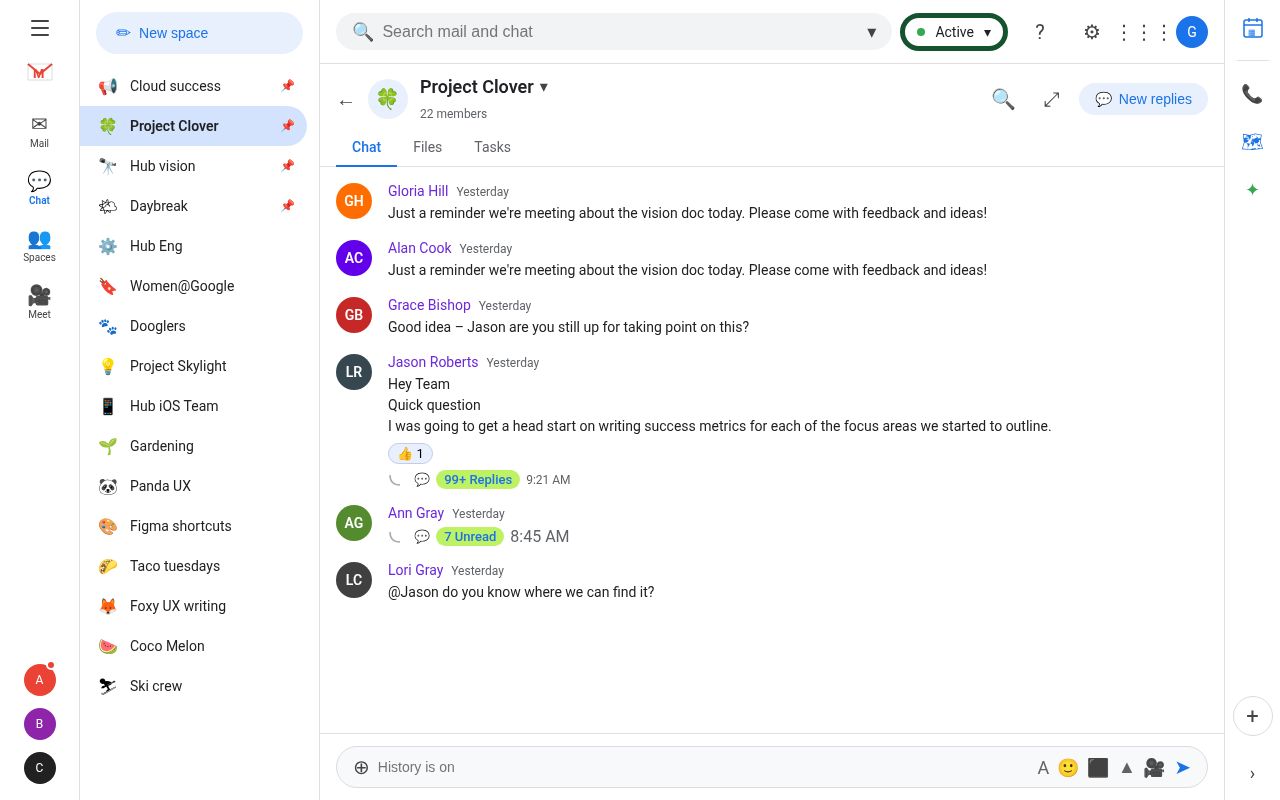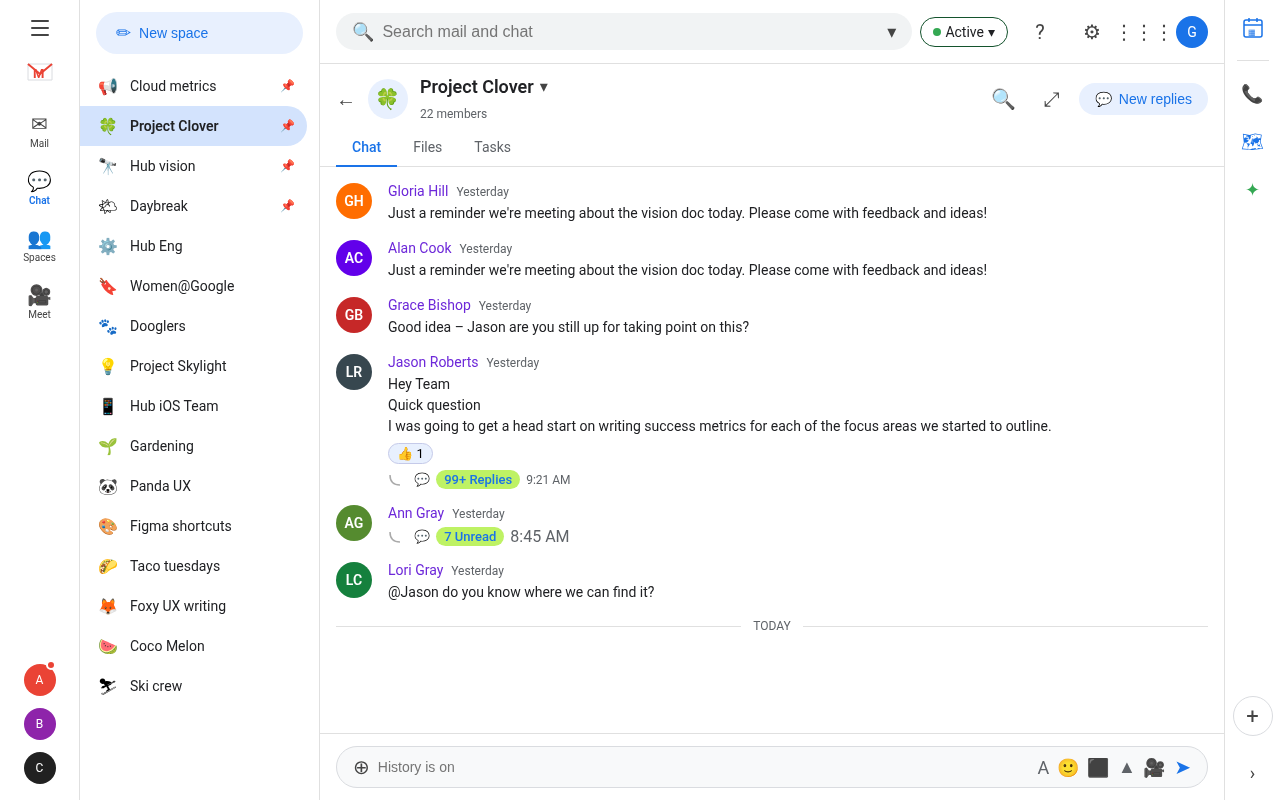--- a/index.html
+++ b/index.html
@@ -112,22 +112,22 @@
       gap: 8px;
     }
     .search-icon { color: #444; font-size: 18px; }
     .search-input {
       border: none; background: transparent; outline: none;
       font-size: 16px; color: #202124; flex: 1;
     }
     .search-dropdown { color: #444; cursor: pointer; font-size: 18px; }
     .top-bar-right { display: flex; align-items: center; gap: 12px; margin-left: auto; }
     .active-badge {
-      display: flex; align-items: center; gap: 4px;
-      border: 1px solid #14532d; border-radius: 20px;
+      display: flex; align-items: center; gap: 10px;
+      border: 5px solid #14532d; border-radius: 20px;
       padding: 6px 12px; cursor: pointer; font-size: 14px; color: #202124;
     }
     .active-dot { width: 8px; height: 8px; background: #34a853; border-radius: 50%; }
     .icon-btn {
       width: 40px; height: 40px; border-radius: 50%;
       display: flex; align-items: center; justify-content: center;
       cursor: pointer; color: #444; font-size: 20px;
     }
     .user-avatar {
       width: 32px; height: 32px; border-radius: 50%; background: #1a73e8;
@@ -262,21 +262,21 @@
       cursor: pointer; color: #444; font-size: 18px;
       margin-top: auto;
     }
 
     
     .av-gloria { background: #ff6d00; }
     .av-alan { background: #6200ea; }
     .av-grace { background: #c62828; }
     .av-lauren { background: #37474f; }
     .av-ann { background: #558b2f; }
-    .av-lori { background: #15803d; }
+    .av-lori { background: #404040; }
 
     
     ::-webkit-scrollbar { width: 6px; }
     ::-webkit-scrollbar-track { background: transparent; }
     ::-webkit-scrollbar-thumb { background: #dadce0; border-radius: 3px; }
   </style>
 </head>
 <body>
 
 <div class="sidebar-left">
@@ -324,21 +324,21 @@
 
 <div class="spaces-panel">
   <button class="new-space-btn">
     <span class="plus-icon">✏</span>
     <span>New space</span>
   </button>
   <div class="spaces-list">
 
     <div class="space-item">
       <div class="space-emoji">📢</div>
-      <span class="space-name">Cloud metrics</span>
+      <span class="space-name">Cloud success</span>
       <span class="space-pin">📌</span>
     </div>
 
     <div class="space-item active">
       <div class="space-emoji">🍀</div>
       <span class="space-name">Project Clover</span>
       <span class="space-pin">📌</span>
     </div>
 
     <div class="space-item">
@@ -553,23 +553,20 @@
       <div class="message-avatar av-lori">LC</div>
       <div class="message-content">
         <div class="message-header">
           <span class="message-author">Lori Gray</span>
           <span class="message-time">Yesterday</span>
         </div>
         <div class="message-text">@Jason do you know where we can find it?</div>
       </div>
     </div>
 
-    <div class="today-divider">
-      <span>TODAY</span>
-    </div>
 
   </div>
 
   <div class="compose-area">
     <div class="compose-box">
       <span class="compose-add-btn">⊕</span>
       <input class="compose-input" type="text" placeholder="History is on" style="">
       <div class="compose-tools">
         <span class="compose-tool">A</span>
         <span class="compose-tool">🙂</span>

